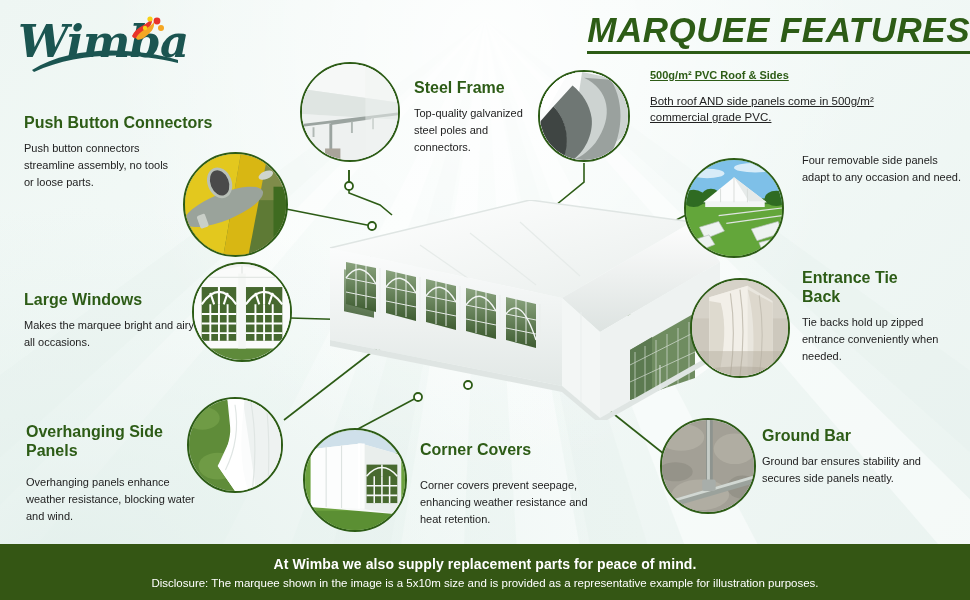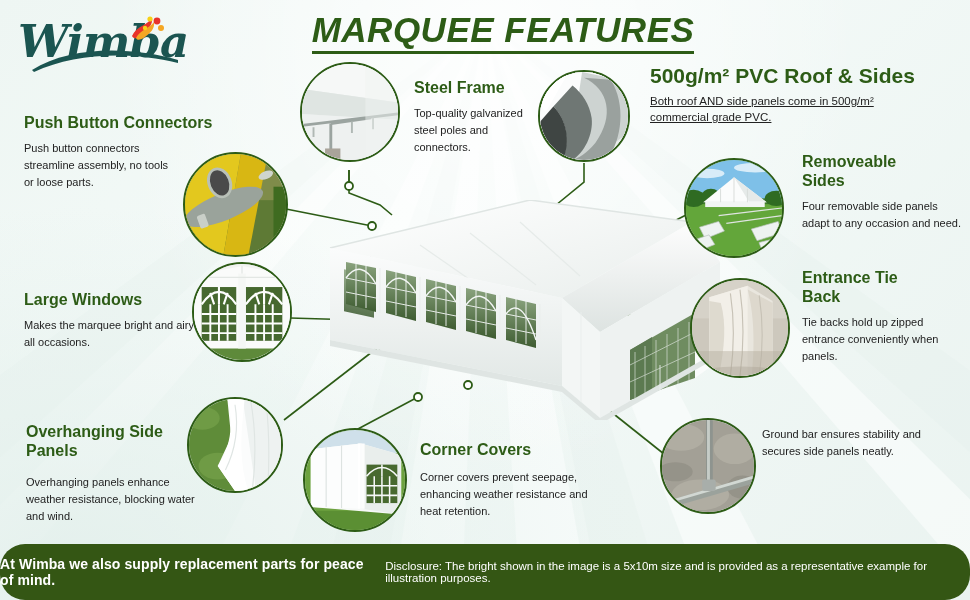--- a/index.html
+++ b/index.html
@@ -67,21 +67,21 @@
     width: 40px;
     height: 26px;
   }
   .logo-swoosh { position:absolute; left: 16px; top: 30px; width: 150px; height: 28px; }
 
   
   #title {
     position: absolute;
     left: 0; right: 0;
     top: 10px;
-    text-align: center;
+    text-align: right;
     font-family: "Liberation Sans", sans-serif;
     font-style: italic;
     font-weight: bold;
     font-size: 35px;
     letter-spacing: .5px;
     color: #2d5c16;
     padding-left: 36px;
   }
   #title .ul {
     display: inline-block;
@@ -99,21 +99,21 @@
     line-height: 19px;
     margin-bottom: 8px;
     white-space: pre-line;
   }
   .feature p {
     font-family: "Liberation Sans", sans-serif;
     font-size: 11px;
     line-height: 17px;
     color: #222;
   }
-  .feature.big h3 { font-size: 21px; }
+  .feature.big h3 { font-size: 11px; text-decoration: underline; }
   .feature.big p  { font-size: 11.5px; line-height: 16px; }
 
   
   .thumb {
     position: absolute;
     border-radius: 50%;
     border: 2px solid #2d5c16;
     overflow: hidden;
     background: #dfe7e2;
   }
@@ -139,24 +139,24 @@
   
   #footer {
     position: absolute;
     left: 0;
     bottom: 0;
     width: 970px;
     height: 56px;
     background: #345614;
     color: #ffffff;
     display: flex;
+    flex-direction: column;
     align-items: center;
     justify-content: center;
     gap: 5px;
-    border-radius: 25px;
   }
   #footer .line1 {
     font-size: 14px;
     font-weight: bold;
     letter-spacing: .1px;
   }
   #footer .line2 {
     font-size: 11.5px;
     font-weight: normal;
   }
@@ -392,22 +392,20 @@
       <polygon points="10,0 70,0 44,92 0,92 0,30" fill="#fbfcfc"></polygon>
       <polygon points="44,0 92,10 92,64 52,92 30,92" fill="#cdd3d1"></polygon>
       <path d="M46,6 C72,18 78,46 58,74 C48,86 40,90 34,92 L70,92 C86,70 90,34 74,8 Z" fill="#9aa19e"></path>
       <path d="M34,92 C46,84 56,66 54,48 C52,34 44,22 34,14 L14,36 C26,48 32,68 24,92 Z" fill="#6f7774"></path>
       <path d="M24,92 C32,72 28,50 14,36 L0,52 L0,92 Z" fill="#3f4543"></path>
       <path d="M0,0 L30,0 L6,42 L0,34 Z" fill="#ffffff" opacity=".9"></path>
     </svg>
   </div>
 
   <div class="feature" style="left:802px; top:152px; width:160px;">
-    <h3>Removeable
-Sides</h3>
     <p>Four removable side panels adapt to any occasion and need.</p>
   </div>
   <div class="thumb" style="left:684px; top:158px; width:100px; height:100px;">
     <svg class="img" viewBox="0 0 100 100">
       <rect width="100" height="100" fill="#6fa83f"></rect>
       <rect width="100" height="46" fill="#7ec0e8"></rect>
       <g fill="#ffffff" opacity=".7">
         <ellipse cx="22" cy="14" rx="18" ry="5"></ellipse>
         <ellipse cx="72" cy="8" rx="22" ry="5"></ellipse>
       </g>
@@ -433,21 +431,21 @@
       <g stroke="#dfe4e1" stroke-width="1.2" fill="none">
         <path d="M34,58 L100,50"></path>
         <path d="M42,66 L100,58"></path>
       </g>
     </svg>
   </div>
 
   <div class="feature" style="left:802px; top:268px; width:160px;">
     <h3>Entrance Tie
 Back</h3>
-    <p>Tie backs hold up zipped entrance conveniently when panels.</p>
+    <p>Tie backs hold up zipped entrance conveniently when needed.</p>
   </div>
   <div class="thumb" style="left:690px; top:278px; width:100px; height:100px;">
     <svg class="img" viewBox="0 0 100 100">
       <rect width="100" height="100" fill="#cdc8bd"></rect>
       <rect width="100" height="40" fill="#d6d2c8"></rect>
       <polygon points="18,18 58,6 84,22 84,100 18,100" fill="#e9e6de"></polygon>
       <polygon points="18,18 58,6 58,100 18,100" fill="#f2efe8"></polygon>
       <path d="M30,24 C36,46 34,70 28,100 L18,100 L18,22 Z" fill="#dedacf"></path>
       <path d="M58,10 C64,34 66,64 62,100 L84,100 L84,24 Z" fill="#ddd8cd"></path>
       <g stroke="#c7c2b6" stroke-width="1.2" fill="none">
@@ -511,21 +509,21 @@
       <g stroke="#dfe5e3" stroke-width="1.2" fill="none">
         <path d="M64,0 C70,32 70,64 66,96"></path>
         <path d="M80,0 C84,32 84,64 82,96"></path>
         <path d="M48,6 C52,30 48,54 38,74"></path>
       </g>
     </svg>
   </div>
 
   <div class="feature" style="left:420px; top:440px; width:190px;">
     <h3>Corner Covers</h3>
-    <p style="margin-top:10px;">Corner covers prevent seepage, enhancing weather resistance and heat retention.</p>
+    <p style="margin-top:18px;">Corner covers prevent seepage, enhancing weather resistance and heat retention.</p>
   </div>
   <div class="thumb" style="left:303px; top:428px; width:104px; height:104px;">
     <svg class="img" viewBox="0 0 104 104">
       <rect width="104" height="104" fill="#6da23f"></rect>
       <rect width="104" height="24" fill="#cfe0ea"></rect>
       <rect y="84" width="104" height="20" fill="#5b8f33"></rect>
       <polygon points="6,20 58,14 100,26 100,88 6,80" fill="#f7f9f8"></polygon>
       <polygon points="58,14 100,26 100,88 58,82" fill="#e9eeec"></polygon>
       <polygon points="6,20 58,14 58,82 6,80" fill="#fcfdfd"></polygon>
       <rect x="64" y="36" width="32" height="40" fill="#48692f"></rect>
@@ -537,20 +535,21 @@
       </g>
       <g stroke="#dde3e1" stroke-width="1.2" fill="none">
         <path d="M22,17 L22,80 M38,16 L38,81"></path>
         <path d="M58,14 L58,82"></path>
       </g>
       <rect x="55" y="14" width="7" height="68" fill="#ffffff" opacity=".85"></rect>
     </svg>
   </div>
 
   <div class="feature" style="left:762px; top:426px; width:200px;">
+    <h3>Ground Bar</h3>
     <p>Ground bar ensures stability and secures side panels neatly.</p>
   </div>
   <div class="thumb" style="left:660px; top:418px; width:96px; height:96px;">
     <svg class="img" viewBox="0 0 96 96">
       <rect width="96" height="96" fill="#a3a096"></rect>
       <g fill="#b0ada2">
         <ellipse cx="20" cy="18" rx="24" ry="14"></ellipse>
         <ellipse cx="76" cy="30" rx="22" ry="16"></ellipse>
         <ellipse cx="40" cy="78" rx="30" ry="16"></ellipse>
       </g>
@@ -561,16 +560,16 @@
       <rect x="46" y="0" width="7" height="72" fill="#8e948f"></rect>
       <rect x="47" y="0" width="3" height="72" fill="#c6ccc7"></rect>
       <polygon points="0,86 96,58 96,66 0,94" fill="#9ba29c"></polygon>
       <polygon points="0,86 96,58 96,61 0,89" fill="#d2d8d3"></polygon>
       <rect x="42" y="62" width="14" height="12" rx="2" fill="#a8aeaa"></rect>
     </svg>
   </div>
 
   <div id="footer">
     <div class="line1">At Wimba we also supply replacement parts for peace of mind.</div>
-    <div class="line2">Disclosure: The bright shown in the image is a 5x10m size and is provided as a representative example for illustration purposes.</div>
+    <div class="line2">Disclosure: The marquee shown in the image is a 5x10m size and is provided as a representative example for illustration purposes.</div>
   </div>
 
 </div>
 
 </body></html>

